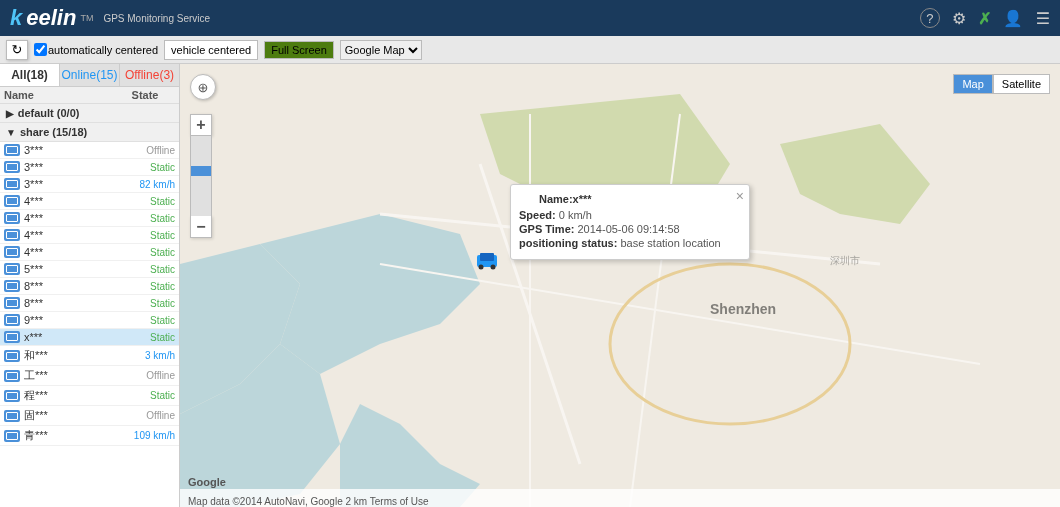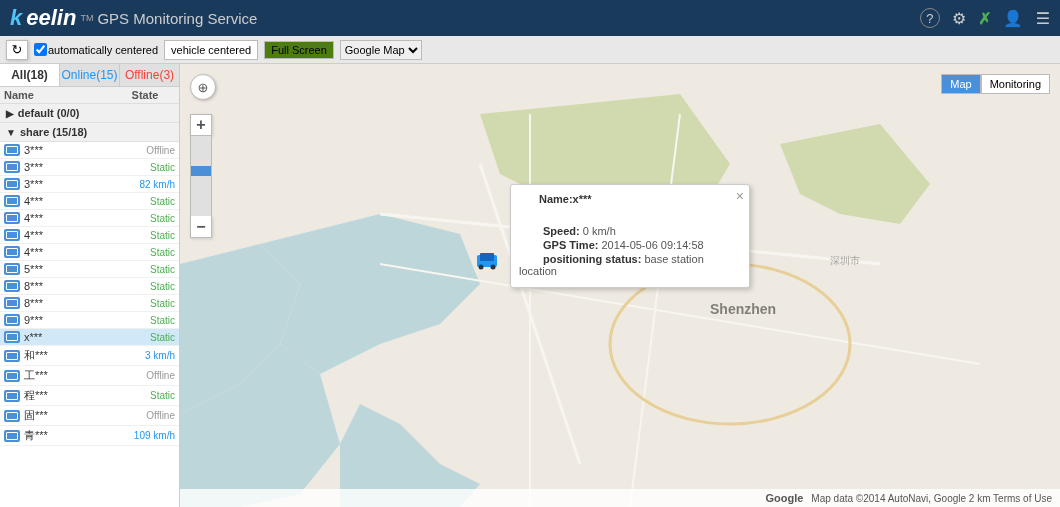--- a/index.html
+++ b/index.html
@@ -289,26 +289,26 @@
     #info-popup-close {
       position: absolute;
       top: 3px;
       right: 5px;
       cursor: pointer;
       color: #999;
       font-size: 14px;
     }
     #info-popup-title {
       font-weight: bold;
-      margin-bottom: 20px;
+      margin-bottom: 4px;
       color: #333;
       padding-left: 20px;
     }
     .info-row { margin: 2px 0; color: #555; }
-    .info-label { font-weight: bold; color: #333; margin-left: 24px; }
+    .info-label { font-weight: bold; color: #333; }
 
     
     #vehicle-marker {
       position: absolute;
       top: 185px;
       left: 295px;
       z-index: 15;
       width: 24px;
       height: 24px;
       cursor: pointer;
@@ -316,26 +316,27 @@
 
     
     #map-bottom {
       position: absolute;
       bottom: 0;
       left: 0;
       right: 0;
       height: 18px;
       background: rgba(255,255,255,0.8);
       display: flex;
-      align-items: center;
+      align-items: flex-start;
       justify-content: flex-end;
       padding: 0 8px;
       font-size: 10px;
       color: #555;
       gap: 8px;
+      flex-direction: column;
     }
     #google-logo {
       font-size: 11px;
       color: #555;
       font-weight: bold;
     }
 
     
     #map-svg {
       position: absolute;
@@ -357,22 +358,22 @@
     .col-name { flex: 1; }
     .col-state { width: 60px; text-align: center; }
   </style>
 </head>
 <body>
 
 <div id="header">
   <div id="logo">
     <span style="color:#4fc3f7; font-size:22px; font-weight:bold; font-style:italic;">k</span>
     <span style="color:white; font-size:22px; font-weight:bold; font-style:italic;">eelin</span>
-    <span style="color:#aaa; font-size:9px; vertical-align:super; ">TM</span>
-    <span style="color:#ccc; font-size:15px;">GPS Monitoring Service</span>
+    <span style="color:#aaa; font-size:9px; vertical-align:super; margin-right:6px;">TM</span>
+    <span style="color:#ccc; font-size:10px;">GPS Monitoring Service</span>
   </div>
   <div id="header-icons">
     <span class="header-icon" style="border:1px solid #888; border-radius:50%; width:20px; height:20px; display:flex; align-items:center; justify-content:center; font-size:13px; color:#ccc;">?</span>
     <span class="header-icon" style="font-size:16px; color:#ccc;">⚙</span>
     <span class="header-icon" style="font-size:16px; color:#4caf50; font-weight:bold;">✗</span>
     <span class="header-icon" style="font-size:16px; color:#ccc;">👤</span>
     <span class="header-icon" style="font-size:16px; color:#ccc;">☰</span>
   </div>
 </div>
 
@@ -538,21 +539,21 @@
     <div id="zoom-controls">
       <button class="zoom-btn">+</button>
       <div id="zoom-slider">
         <div id="zoom-slider-thumb"></div>
       </div>
       <button class="zoom-btn" style="border-top:none;">−</button>
     </div>
 
     <div id="map-type-btns">
       <button class="map-type-btn active">Map</button>
-      <button class="map-type-btn">Monitoring</button>
+      <button class="map-type-btn">Satellite</button>
     </div>
 
     <div id="vehicle-marker">
       <svg width="24" height="24" viewBox="0 0 24 24">
         <rect x="2" y="6" width="20" height="12" rx="2" fill="#2196F3"></rect>
         <rect x="5" y="4" width="14" height="8" rx="1" fill="#1565c0"></rect>
         <circle cx="6" cy="18" r="2.5" fill="#333"></circle>
         <circle cx="18" cy="18" r="2.5" fill="#333"></circle>
       </svg>
     </div>

